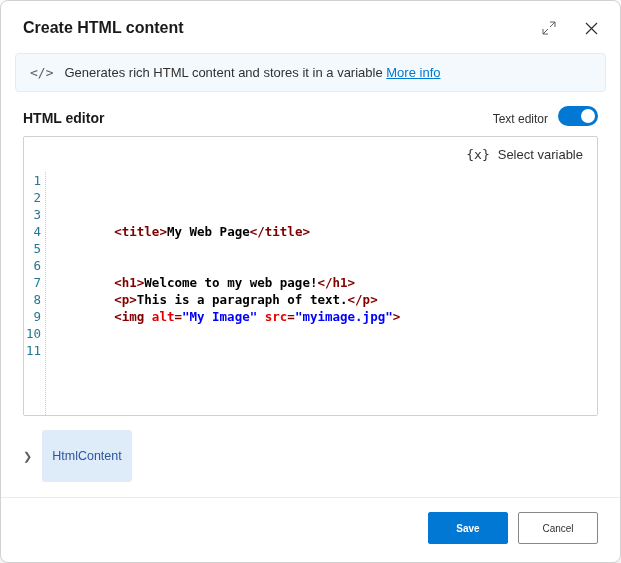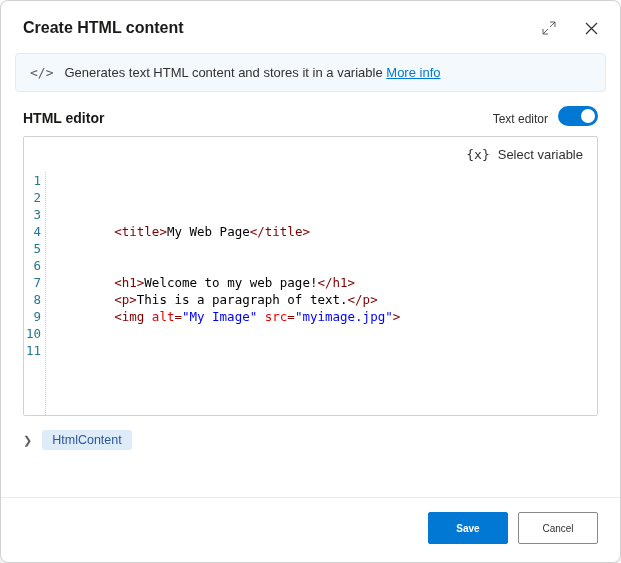--- a/index.html
+++ b/index.html
@@ -146,21 +146,21 @@
   user-select: none;
   border-right: 1px dotted #ccc;
   background: #fff;
 }
 .gutter div { height: 17px; }
 .code-lines {
   flex: 1;
   padding-left: 8px;
   background: #fff;
 }
-.code-lines .line { height: 17px; white-space: pre; }
+.code-lines .line { height: 17px; white-space: pre; font-weight: bold; }
 .tagname { color: #800000; }
 .attr { color: #e50000; }
 .str { color: #0000ff; }
 .angle { color: #800000; }
 .text { color: #000; }
 .vars-row {
   display: flex;
   align-items: center;
   gap: 10px;
   padding: 14px 0 8px 0;
@@ -170,21 +170,21 @@
   color: #605e5c;
   font-size: 11px;
 }
 .vars-label {
   font-weight: 600;
   color: #323130;
 }
 .var-chip {
   background: #deecf9;
   color: #2b579a;
-  padding: 3px 10px;
+  padding: 19px 10px;
   border-radius: 3px;
   font-size: 12.5px;
 }
 .footer {
   border-top: 1px solid #edebe9;
   padding: 14px 22px 18px 22px;
   display: flex;
   justify-content: flex-end;
   gap: 10px;
 }
@@ -222,21 +222,21 @@
         <svg width="13" height="13" viewBox="0 0 13 13">
             <path d="M1 1 L12 12 M12 1 L1 12" stroke="#323130" stroke-width="1.2"></path>
           </svg>
       </div>
     </div>
   </div>
 
   <div class="info-banner">
     <span class="code-icon">&lt;/&gt;</span>
     <span>
-      <span>Generates text HTML content and stores it in a variable</span>
+      <span>Generates rich HTML content and stores it in a variable</span>
       <a href="#">More info</a>
     </span>
   </div>
 
   <div class="body">
     <div class="editor-header">
       <div class="editor-title">HTML editor</div>
       <span class="toggle-label">Text editor</span>
       <div class="toggle"></div>
     </div>

